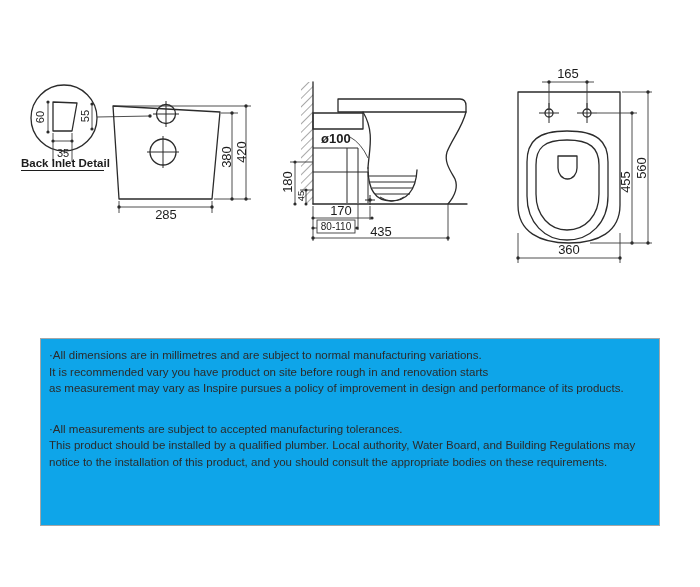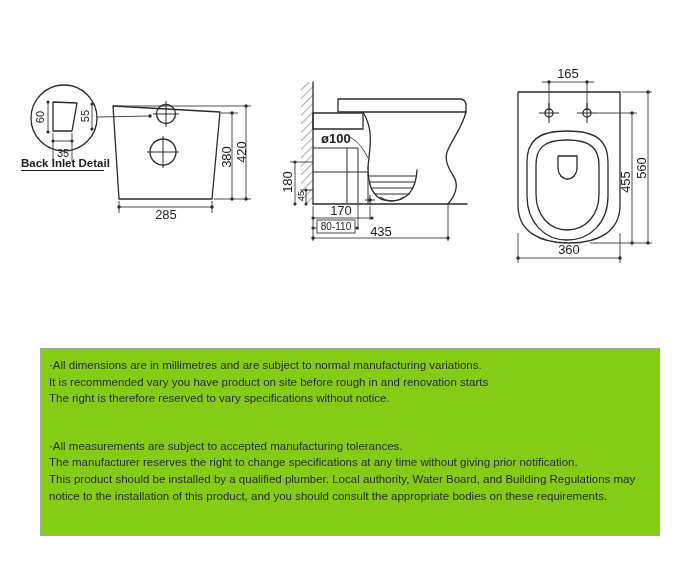--- a/index.html
+++ b/index.html
@@ -10,26 +10,26 @@
   svg text{font-family:"Liberation Sans", sans-serif;fill:#1c1c1c;}
   .ln{stroke:#2b2b2b;stroke-width:1.3;fill:none;stroke-linejoin:round;stroke-linecap:round;}
   .thin{stroke:#2b2b2b;stroke-width:1;fill:none;}
   .dim{stroke:#3a3a3a;stroke-width:0.9;fill:none;}
   .dot{fill:#2b2b2b;stroke:none;}
   .dt{font-size:13px;}
   .dts{font-size:11px;}
   .lbl{font-size:11.5px;font-weight:bold;}
   .dia{font-size:13px;font-weight:bold;}
   .disclaimer-box{
-    position:absolute;left:40px;top:348px;width:620px;height:188px;
-    box-sizing:border-box;border:1px solid #a6a6a6;background:#84cc16;
+    position:absolute;left:40px;top:338px;width:620px;height:188px;
+    box-sizing:border-box;border:1px solid #a6a6a6;background:#0ea5e9;
     padding:8px 10px 0 8px;color:#2b2b2b;
   }
   .disclaimer-box .para{margin:0;}
-  .disclaimer-box .para + .para{margin-top:31px;}
+  .disclaimer-box .para + .para{margin-top:24px;}
   .disclaimer-box .tline{
     font-size:11.5px;line-height:16.6px;white-space:nowrap;
   }
 </style>
 </head>
 <body>
 
 <div class="page">
 
   <svg width="700" height="352" viewBox="0 0 700 352">
@@ -203,23 +203,22 @@
         <circle class="dot" cx="620" cy="258" r="1.7"></circle>
       <text class="dt" x="569" y="254" text-anchor="middle">360</text>
     </g>
   </svg>
 
   
   <div class="disclaimer-box">
     <div class="para">
       <div class="tline">·All dimensions are in millimetres and are subject to normal manufacturing variations.</div>
       <div class="tline">It is recommended vary you have product on site before rough in and renovation starts</div>
-      <div class="tline">The right is therefore reserved to vary specifications without notice.</div>
+      <div class="tline">as measurement may vary as Inspire pursues a policy of improvement in design and performance of its products.</div>
     </div>
     <div class="para">
       <div class="tline">·All measurements are subject to accepted manufacturing tolerances.</div>
-      <div class="tline">The manufacturer reserves the right to change specifications at any time without giving prior notification.</div>
       <div class="tline">This product should be installed by a qualified plumber. Local authority, Water Board, and Building Regulations may</div>
       <div class="tline">notice to the installation of this product, and you should consult the appropriate bodies on these requirements.</div>
     </div>
   </div>
 
 </div>
 
 </body></html>

